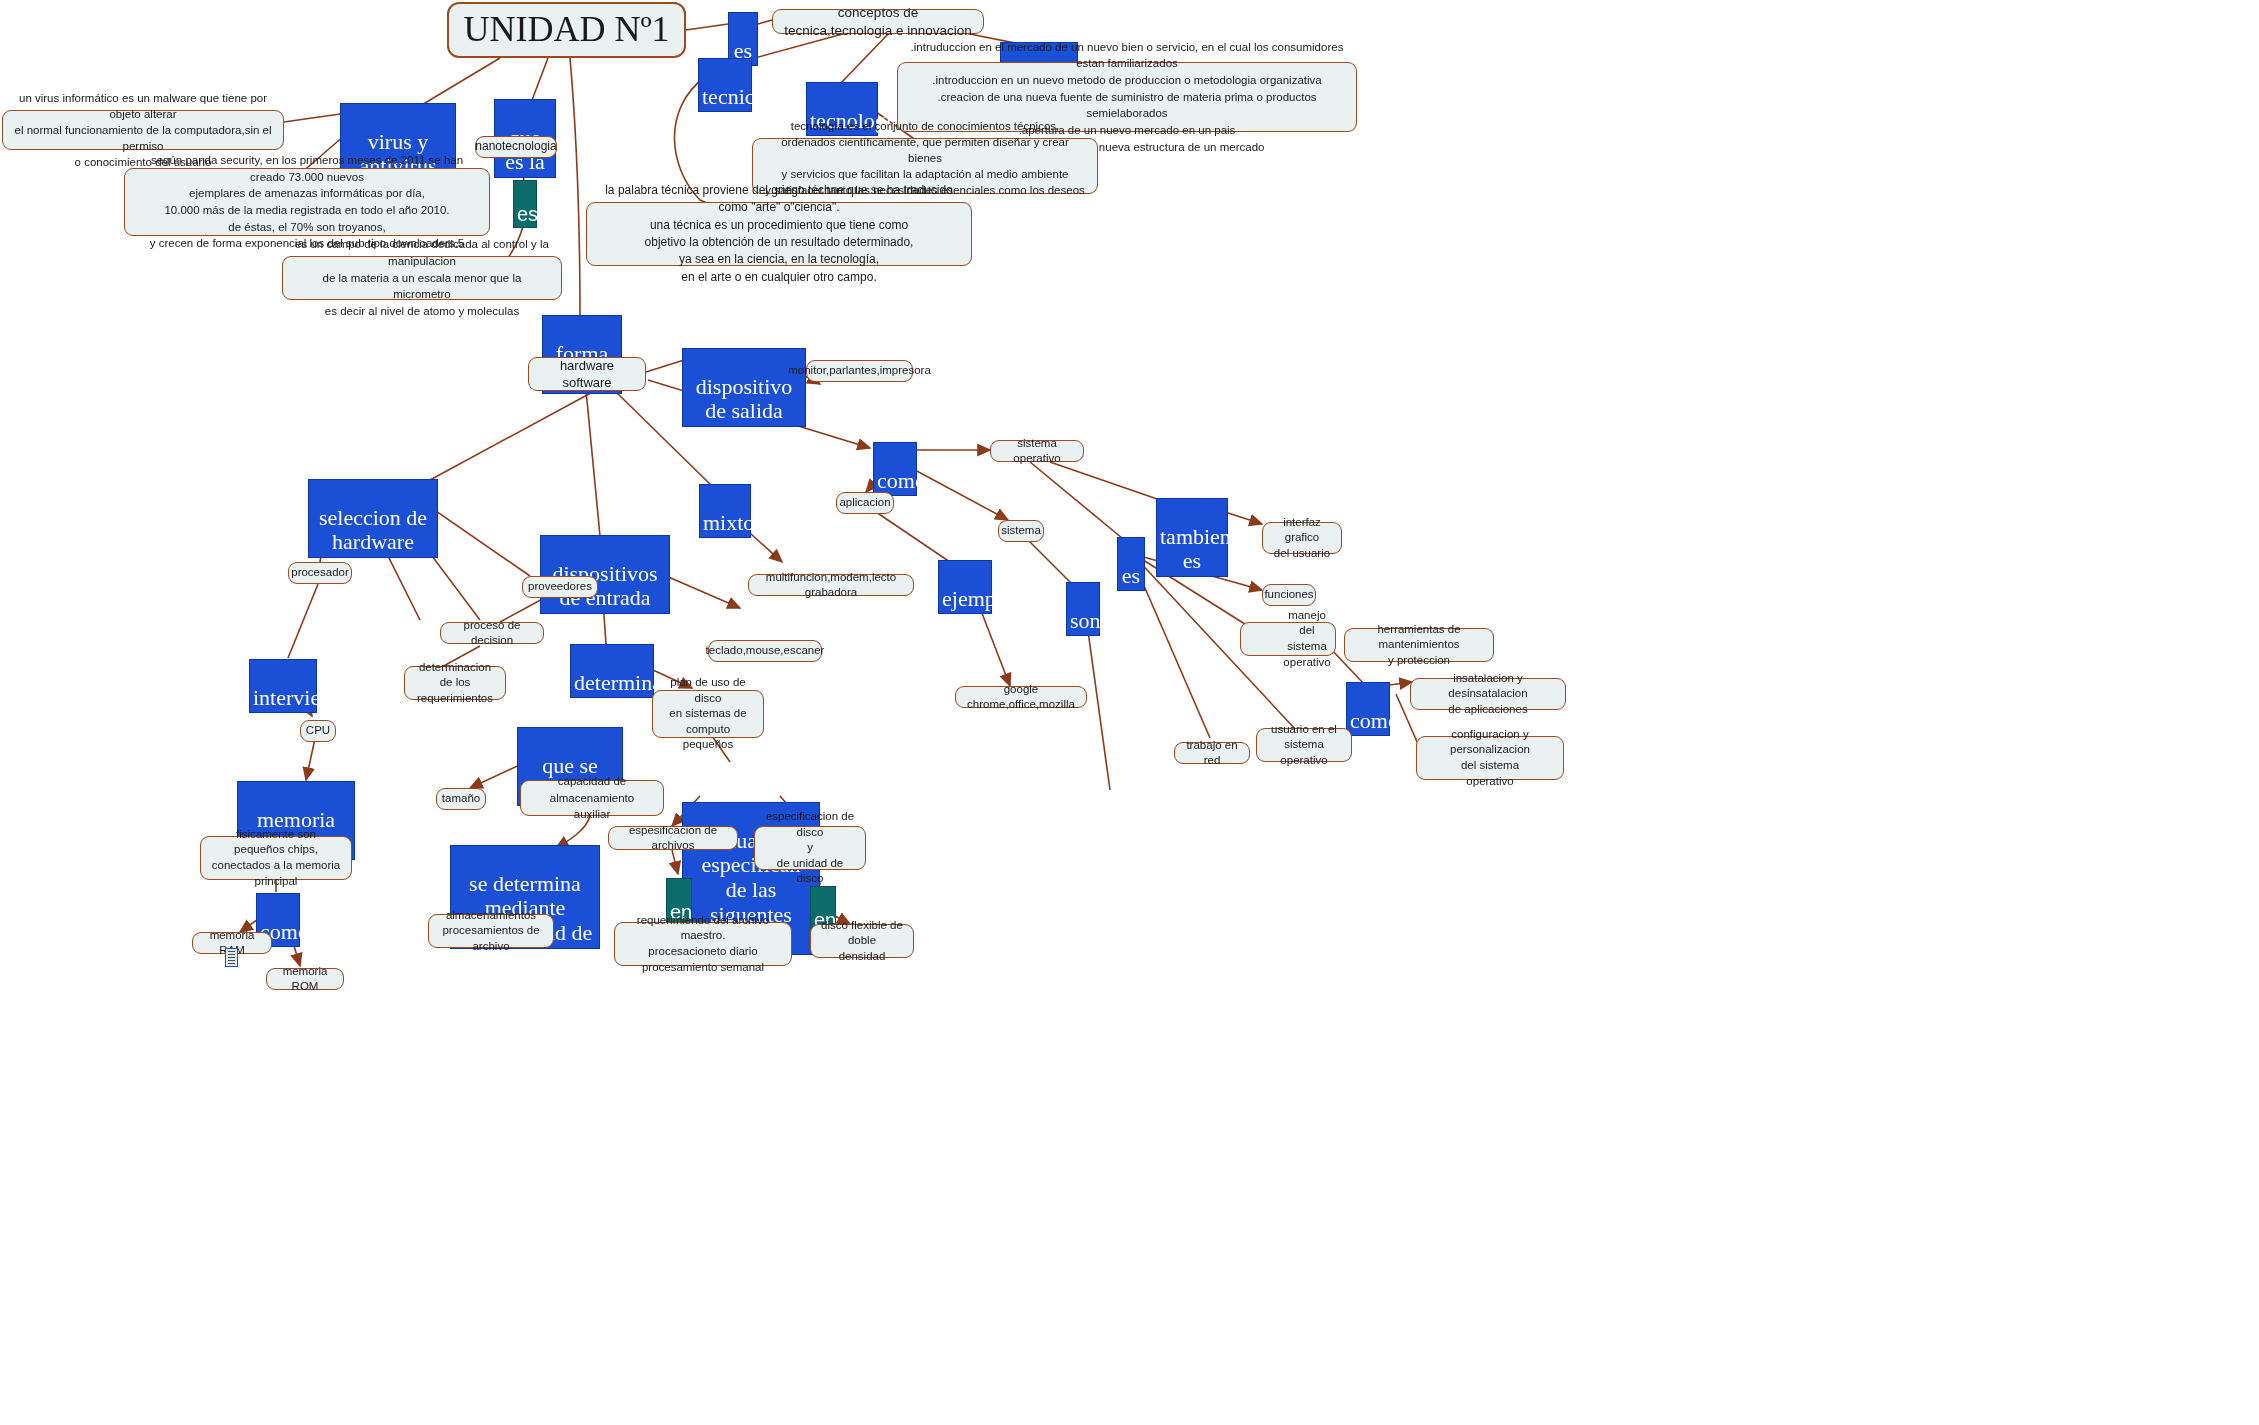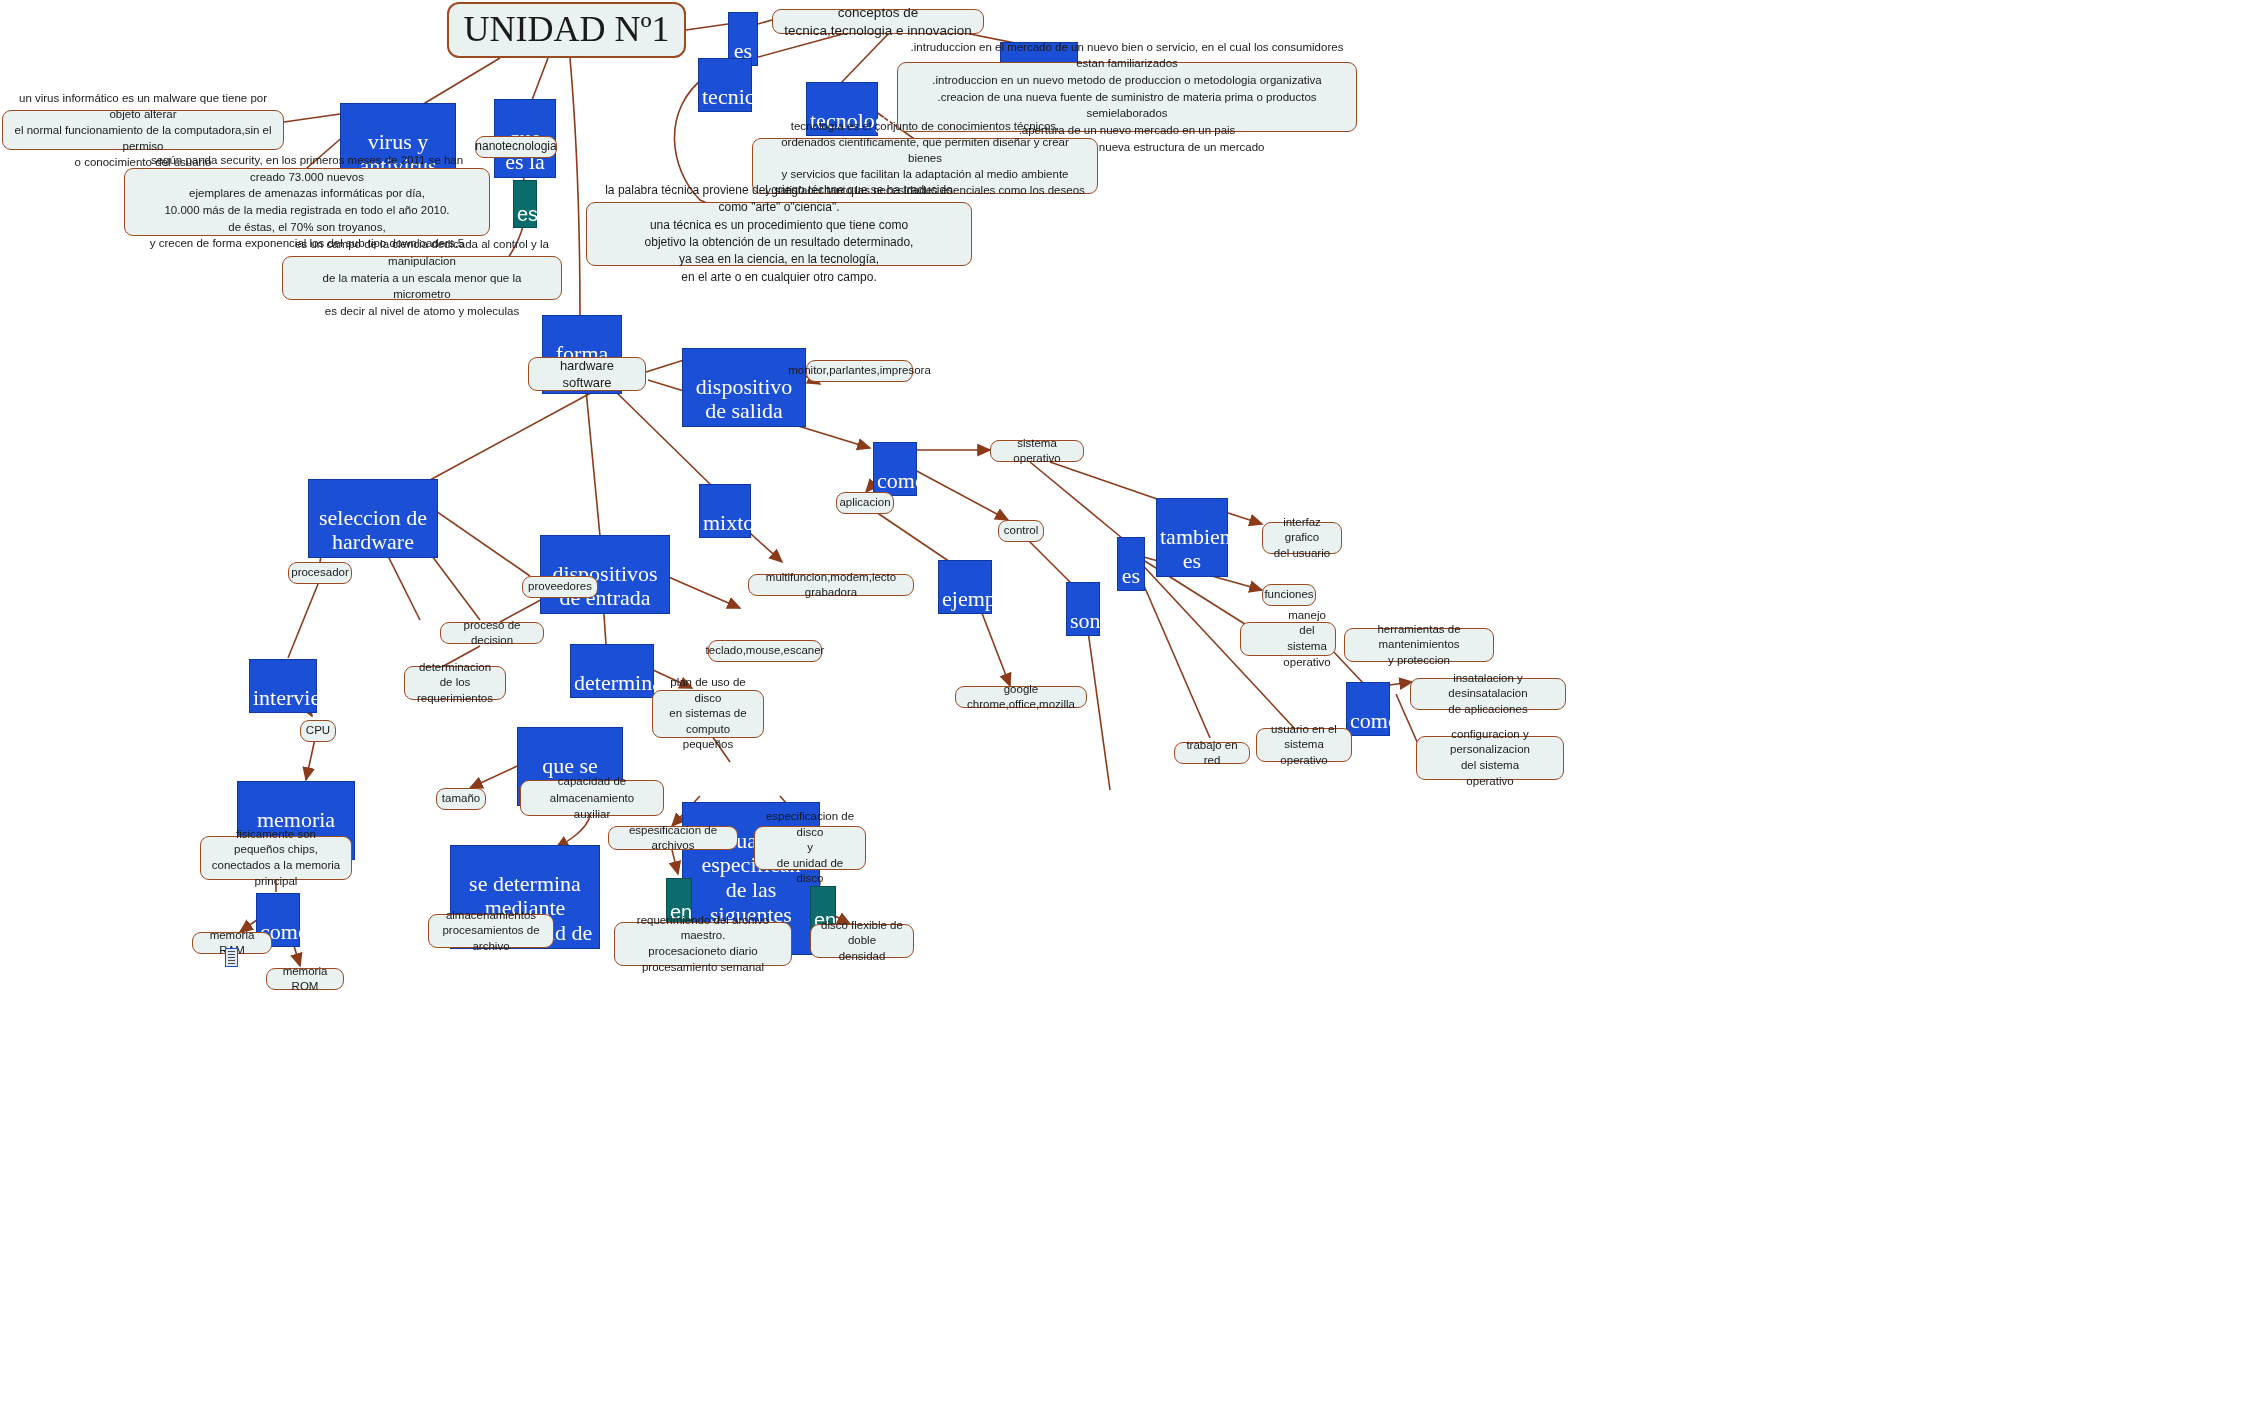--- a/index.html
+++ b/index.html
@@ -288,21 +288,21 @@
 
   <div class="node" style="left:990px;top:440px;width:94px;height:22px;font-size:11.5px;">
     <span>sistema operativo</span>
   </div>
 
   <div class="node" style="left:836px;top:492px;width:58px;height:22px;font-size:11.5px;">
     <span>aplicacion</span>
   </div>
 
   <div class="node" style="left:998px;top:520px;width:46px;height:22px;font-size:11.5px;">
-    <span>control</span>
+    <span>sistema</span>
   </div>
 
   <div class="link-label" style="left:1156px;top:498px;width:72px;">
     <span>tambien es</span>
   </div>
 
   <div class="node" style="left:1262px;top:522px;width:80px;height:32px;font-size:11.5px;line-height:1.35;">
     <span>interfaz grafico
 del usuario</span>
   </div>

